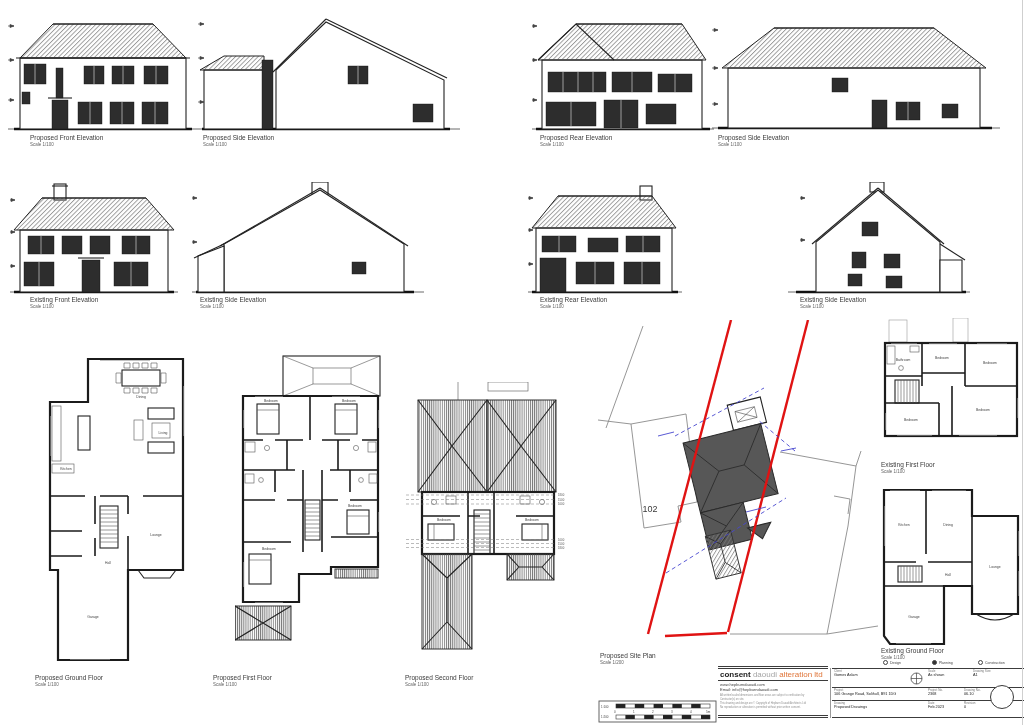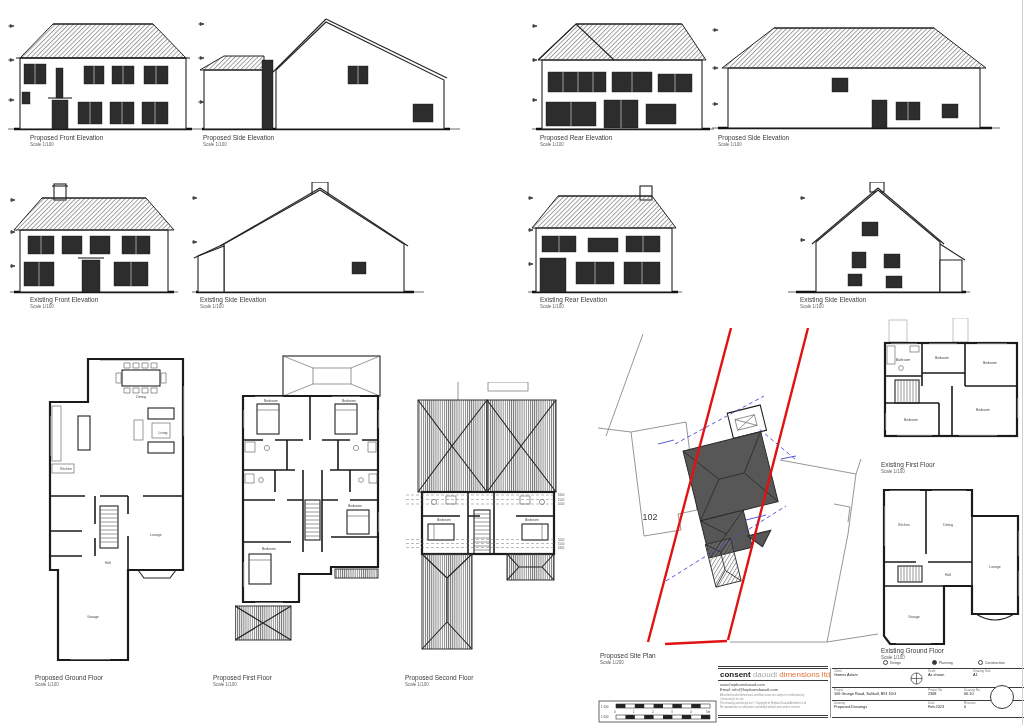--- a/index.html
+++ b/index.html
@@ -439,21 +439,21 @@
     <rect class="roofv" x="103" y="172" width="47" height="26"></rect>
     <path class="s1" d="M103,172 L115,185 M103,198 L115,185 M150,172 L138,185 M150,198 L138,185 M115,185 H138"></path>
   </g>
   <g>
     <text class="lbl" x="40" y="139">Bedroom</text>
     <text class="lbl" x="128" y="139">Bedroom</text>
   </g>
 </svg>
 </div>
 
-<div class="panel" style="left:598px;top:328px">
+<div class="panel" style="left:598px;top:320px">
 <svg width="280" height="326" viewBox="0 0 280 326">
   <g>
     <polyline class="gray" points="45,6 8,108"></polyline>
     <polyline class="gray" points="0,100 33,104"></polyline>
     <path class="gray" d="M33,104 L88,94 L99,182 L80,186 L83,202 L46,208 Z"></path>
     <path class="gray" d="M182,132 L258,146 L250,206 L229,314"></path>
     <path class="gray" d="M236,176 L252,179 L250,194"></path>
     <path class="gray" d="M258,146 L263,131"></path>
     <path class="gray" d="M132,314 L229,314 M229,314 L280,306"></path>
   </g>
@@ -622,21 +622,21 @@
 </div>
 
 <div class="tblock">
 
   <div>
     <div class="rule" style="left:0;top:8px;width:110px;height:1px"></div>
     <div class="rule" style="left:0;top:10px;width:110px;height:0.8px"></div>
     <div class="firm">
       <span class="f1">consent</span>
       <span class="f2">daoudi</span>
-      <span class="f3">dimensions ltd</span>
+      <span class="f3">alteration ltd</span>
     </div>
     <div class="rule" style="left:0;top:22px;width:110px;height:0.8px"></div>
     <div class="web" style="top:24px">www.hepburndaoudi.com</div>
     <div class="web" style="top:29px">Email: info@hepburndaoudi.com</div>
     <div class="disc" style="top:36px">All written/scaled dimensions and floor areas are subject to verification by</div>
     <div class="disc" style="top:40px">Contractor(s) on site.</div>
     <div class="disc" style="top:44px">This drawing and design are © Copyright of Hepburn Daoudi Architects Ltd</div>
     <div class="disc" style="top:48px">No reproduction or alteration is permitted without prior written consent.</div>
     <div class="rule" style="left:0;top:57px;width:110px;height:0.8px"></div>
     <div class="rule" style="left:0;top:59px;width:110px;height:1px"></div>

